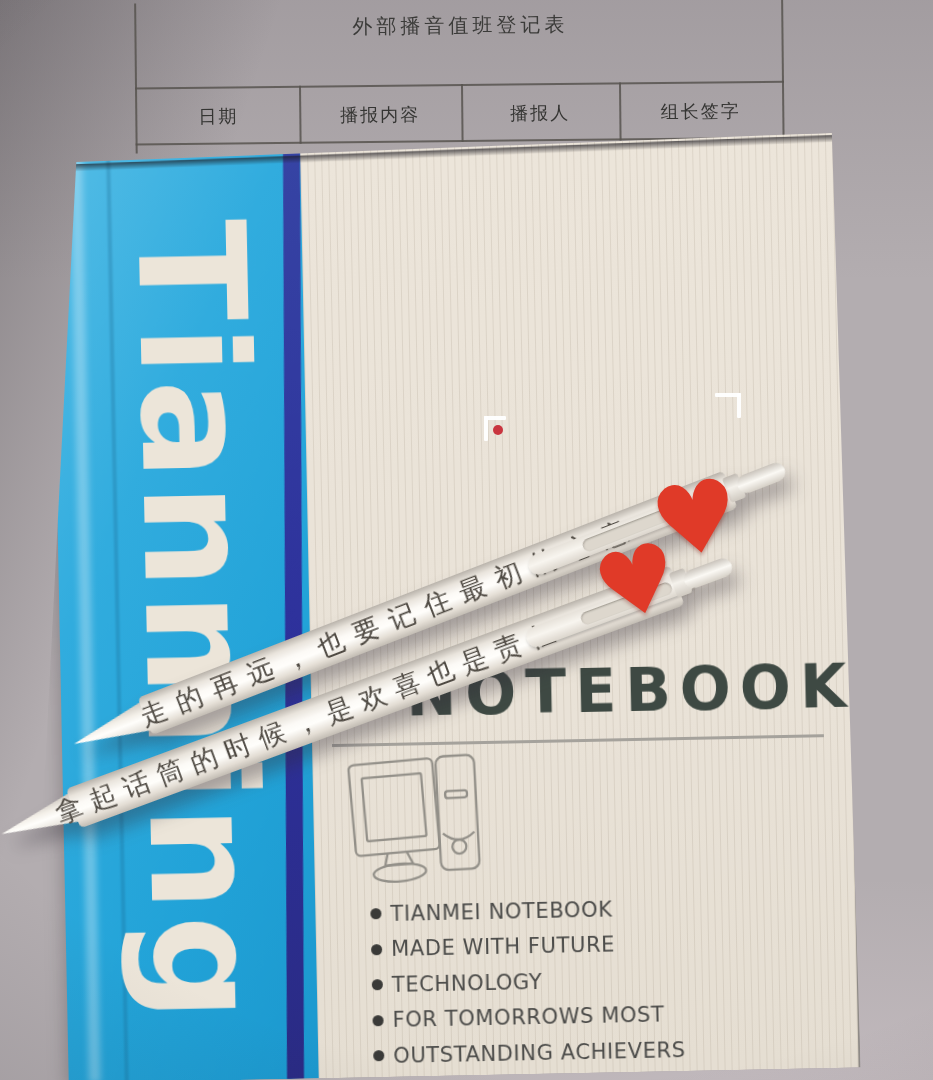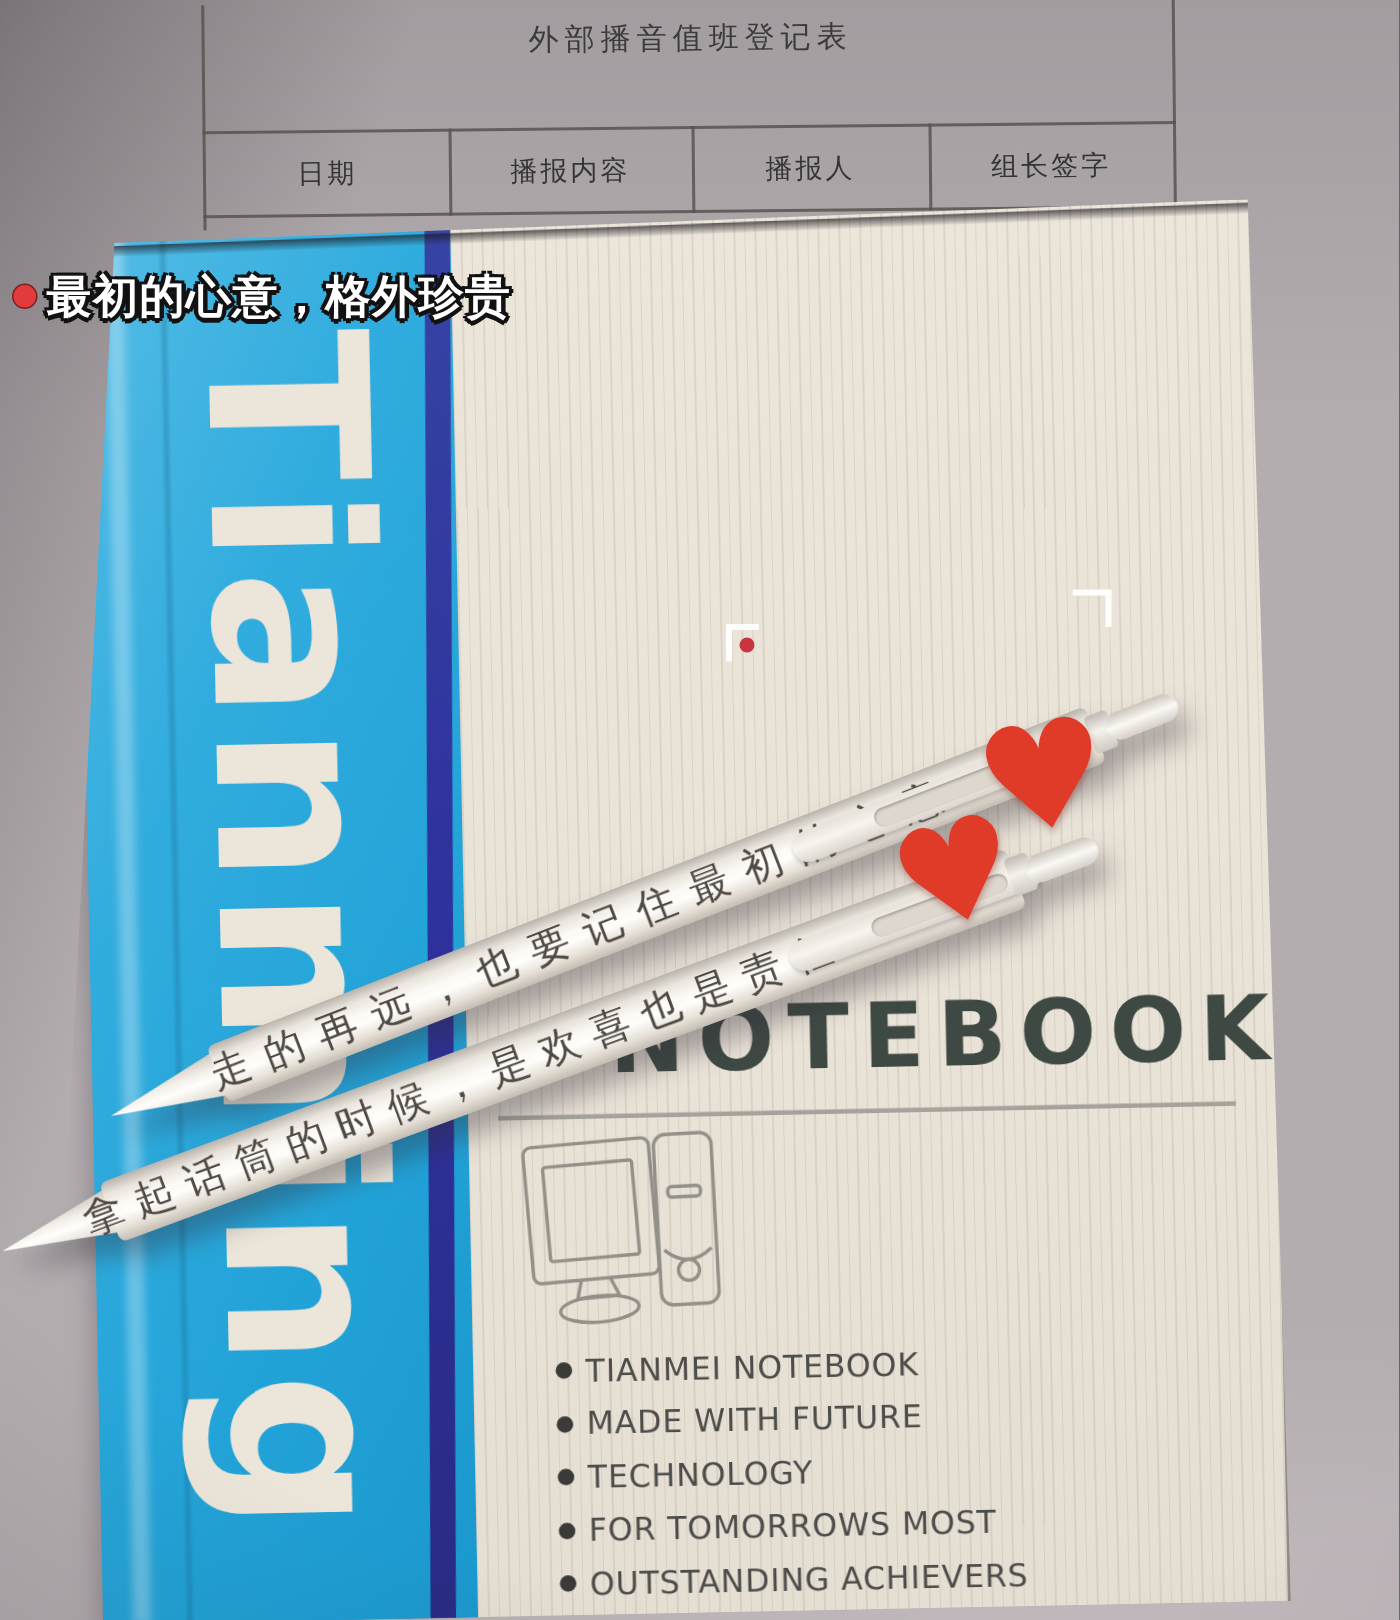--- a/index.html
+++ b/index.html
@@ -227,18 +227,14 @@
   <div id="focus-left" class="focus-mark">
     <div class="fm-bar fm-h"></div>
     <div class="fm-bar fm-v"></div>
     <div class="focus-dot"></div>
   </div>
   <div id="focus-right" class="focus-mark">
     <div class="fm-bar fm-h"></div>
     <div class="fm-bar fm-v"></div>
   </div>
 
-  <div id="photo-caption">
-    <span class="caption-dot"></span>
-    <span class="caption-text">最初的心意，格外珍贵</span>
-  </div>
 
 </div>
 
 </body></html>

